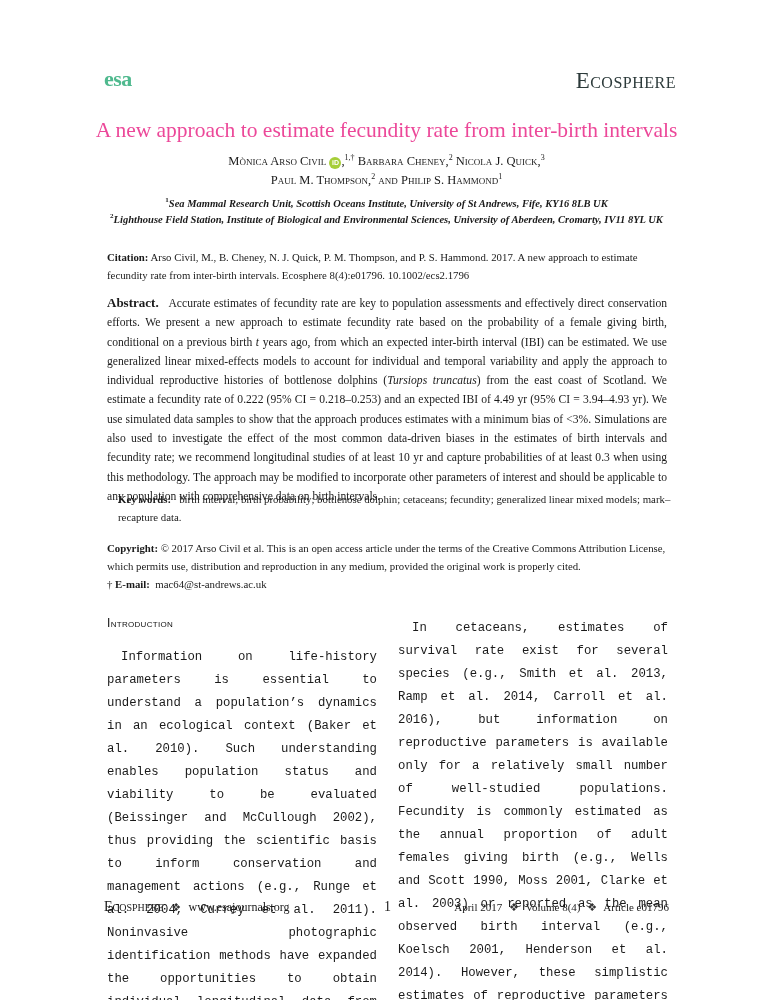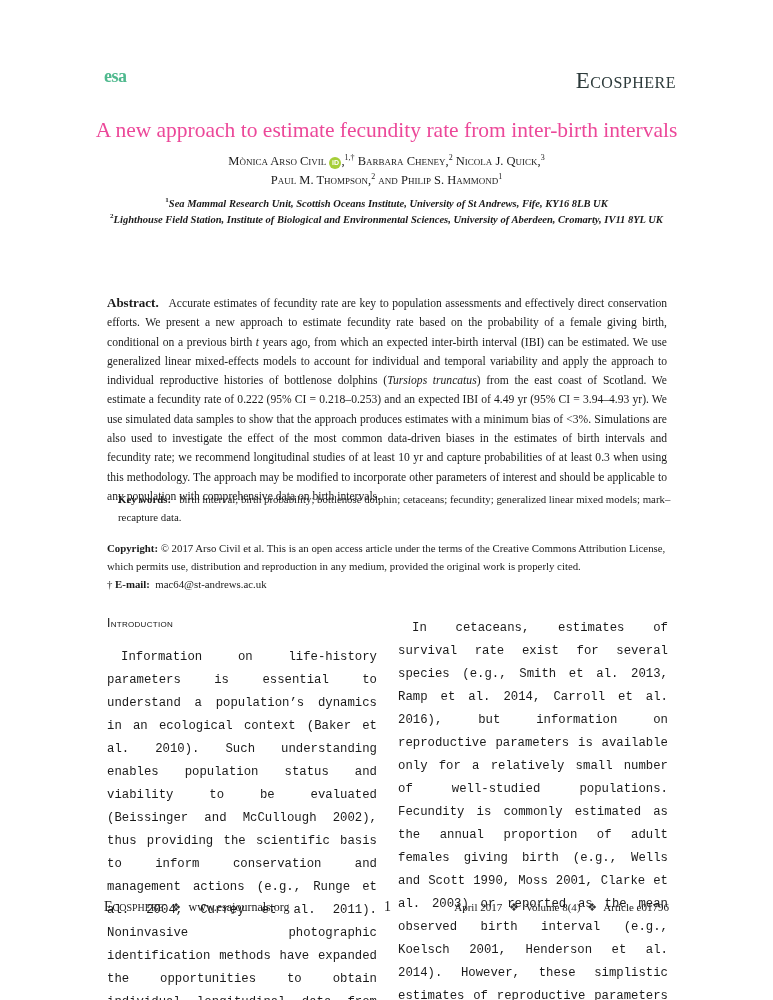--- a/index.html
+++ b/index.html
@@ -5,21 +5,21 @@
   html, body { margin: 0; padding: 0; background: #ffffff; }
   body {
     width: 773px; height: 1000px; position: relative; overflow: hidden;
     font-family: "DejaVu Serif", "Liberation Serif", serif;
     color: #1a1a1a;
   }
   .page { position: absolute; left: 0; top: 0; width: 773px; height: 1000px; }
   .esa-logo {
     position: absolute; left: 104px; top: 66px;
     font-family: "Liberation Serif", serif; font-weight: bold;
-    font-size: 18px; color: #4fb98e; letter-spacing: -0.5px;
+    font-size: 22px; color: #4fb98e; letter-spacing: -0.5px;
   }
   .journal-name {
     position: absolute; right: 97px; top: 68px;
     font-family: "Liberation Serif", serif; font-size: 23px;
     font-variant: small-caps; color: #2c3a3a; letter-spacing: 0.5px;
   }
   .title {
     position: absolute; left: 0; width: 773px; top: 118px; text-align: center;
     font-family: "Liberation Serif", serif; font-size: 21.5px; color: #ec4899;
   }
@@ -105,20 +105,24 @@
       <span>Paul M. Thompson,</span><sup>2</sup>
       <span>and Philip S. Hammond</span><sup>1</sup>
     </div>
   </div>
 
   <div class="affiliations">
     <div><sup>1</sup><span>Sea Mammal Research Unit, Scottish Oceans Institute, University of St Andrews, Fife, KY16 8LB UK</span></div>
     <div><sup>2</sup><span>Lighthouse Field Station, Institute of Biological and Environmental Sciences, University of Aberdeen, Cromarty, IV11 8YL UK</span></div>
   </div>
 
+  <div class="citation">
+    <span class="bold">Citation:</span>
+    <span>Arso Civil, M., B. Cheney, N. J. Quick, P. M. Thompson, and P. S. Hammond. 2017. A new approach to estimate fecundity rate from inter-birth intervals. Ecosphere 8(4):e01796. 10.1002/ecs2.1796</span>
+  </div>
 
   <div class="abstract">
     <span class="label">Abstract.</span>&nbsp;&nbsp;
     <span>Accurate estimates of fecundity rate are key to population assessments and effectively direct conservation efforts. We present a new approach to estimate fecundity rate based on the probability of a female giving birth, conditional on a previous birth </span><i>t</i><span> years ago, from which an expected inter-birth interval (IBI) can be estimated. We use generalized linear mixed-effects models to account for individual and temporal variability and apply the approach to individual reproductive histories of bottlenose dolphins (</span><i>Tursiops truncatus</i><span>) from the east coast of Scotland. We estimate a fecundity rate of 0.222 (95% CI = 0.218–0.253) and an expected IBI of 4.49 yr (95% CI = 3.94–4.93 yr). We use simulated data samples to show that the approach produces estimates with a minimum bias of &lt;3%. Simulations are also used to investigate the effect of the most common data-driven biases in the estimates of birth intervals and fecundity rate; we recommend longitudinal studies of at least 10 yr and capture probabilities of at least 0.3 when using this methodology. The approach may be modified to incorporate other parameters of interest and should be applicable to any population with comprehensive data on birth intervals.</span>
   </div>
 
   <div class="keywords">
     <span class="bold">Key words:</span>&nbsp;&nbsp;
     <span>birth interval; birth probability; bottlenose dolphin; cetaceans; fecundity; generalized linear mixed models; mark–recapture data.</span>
   </div>

